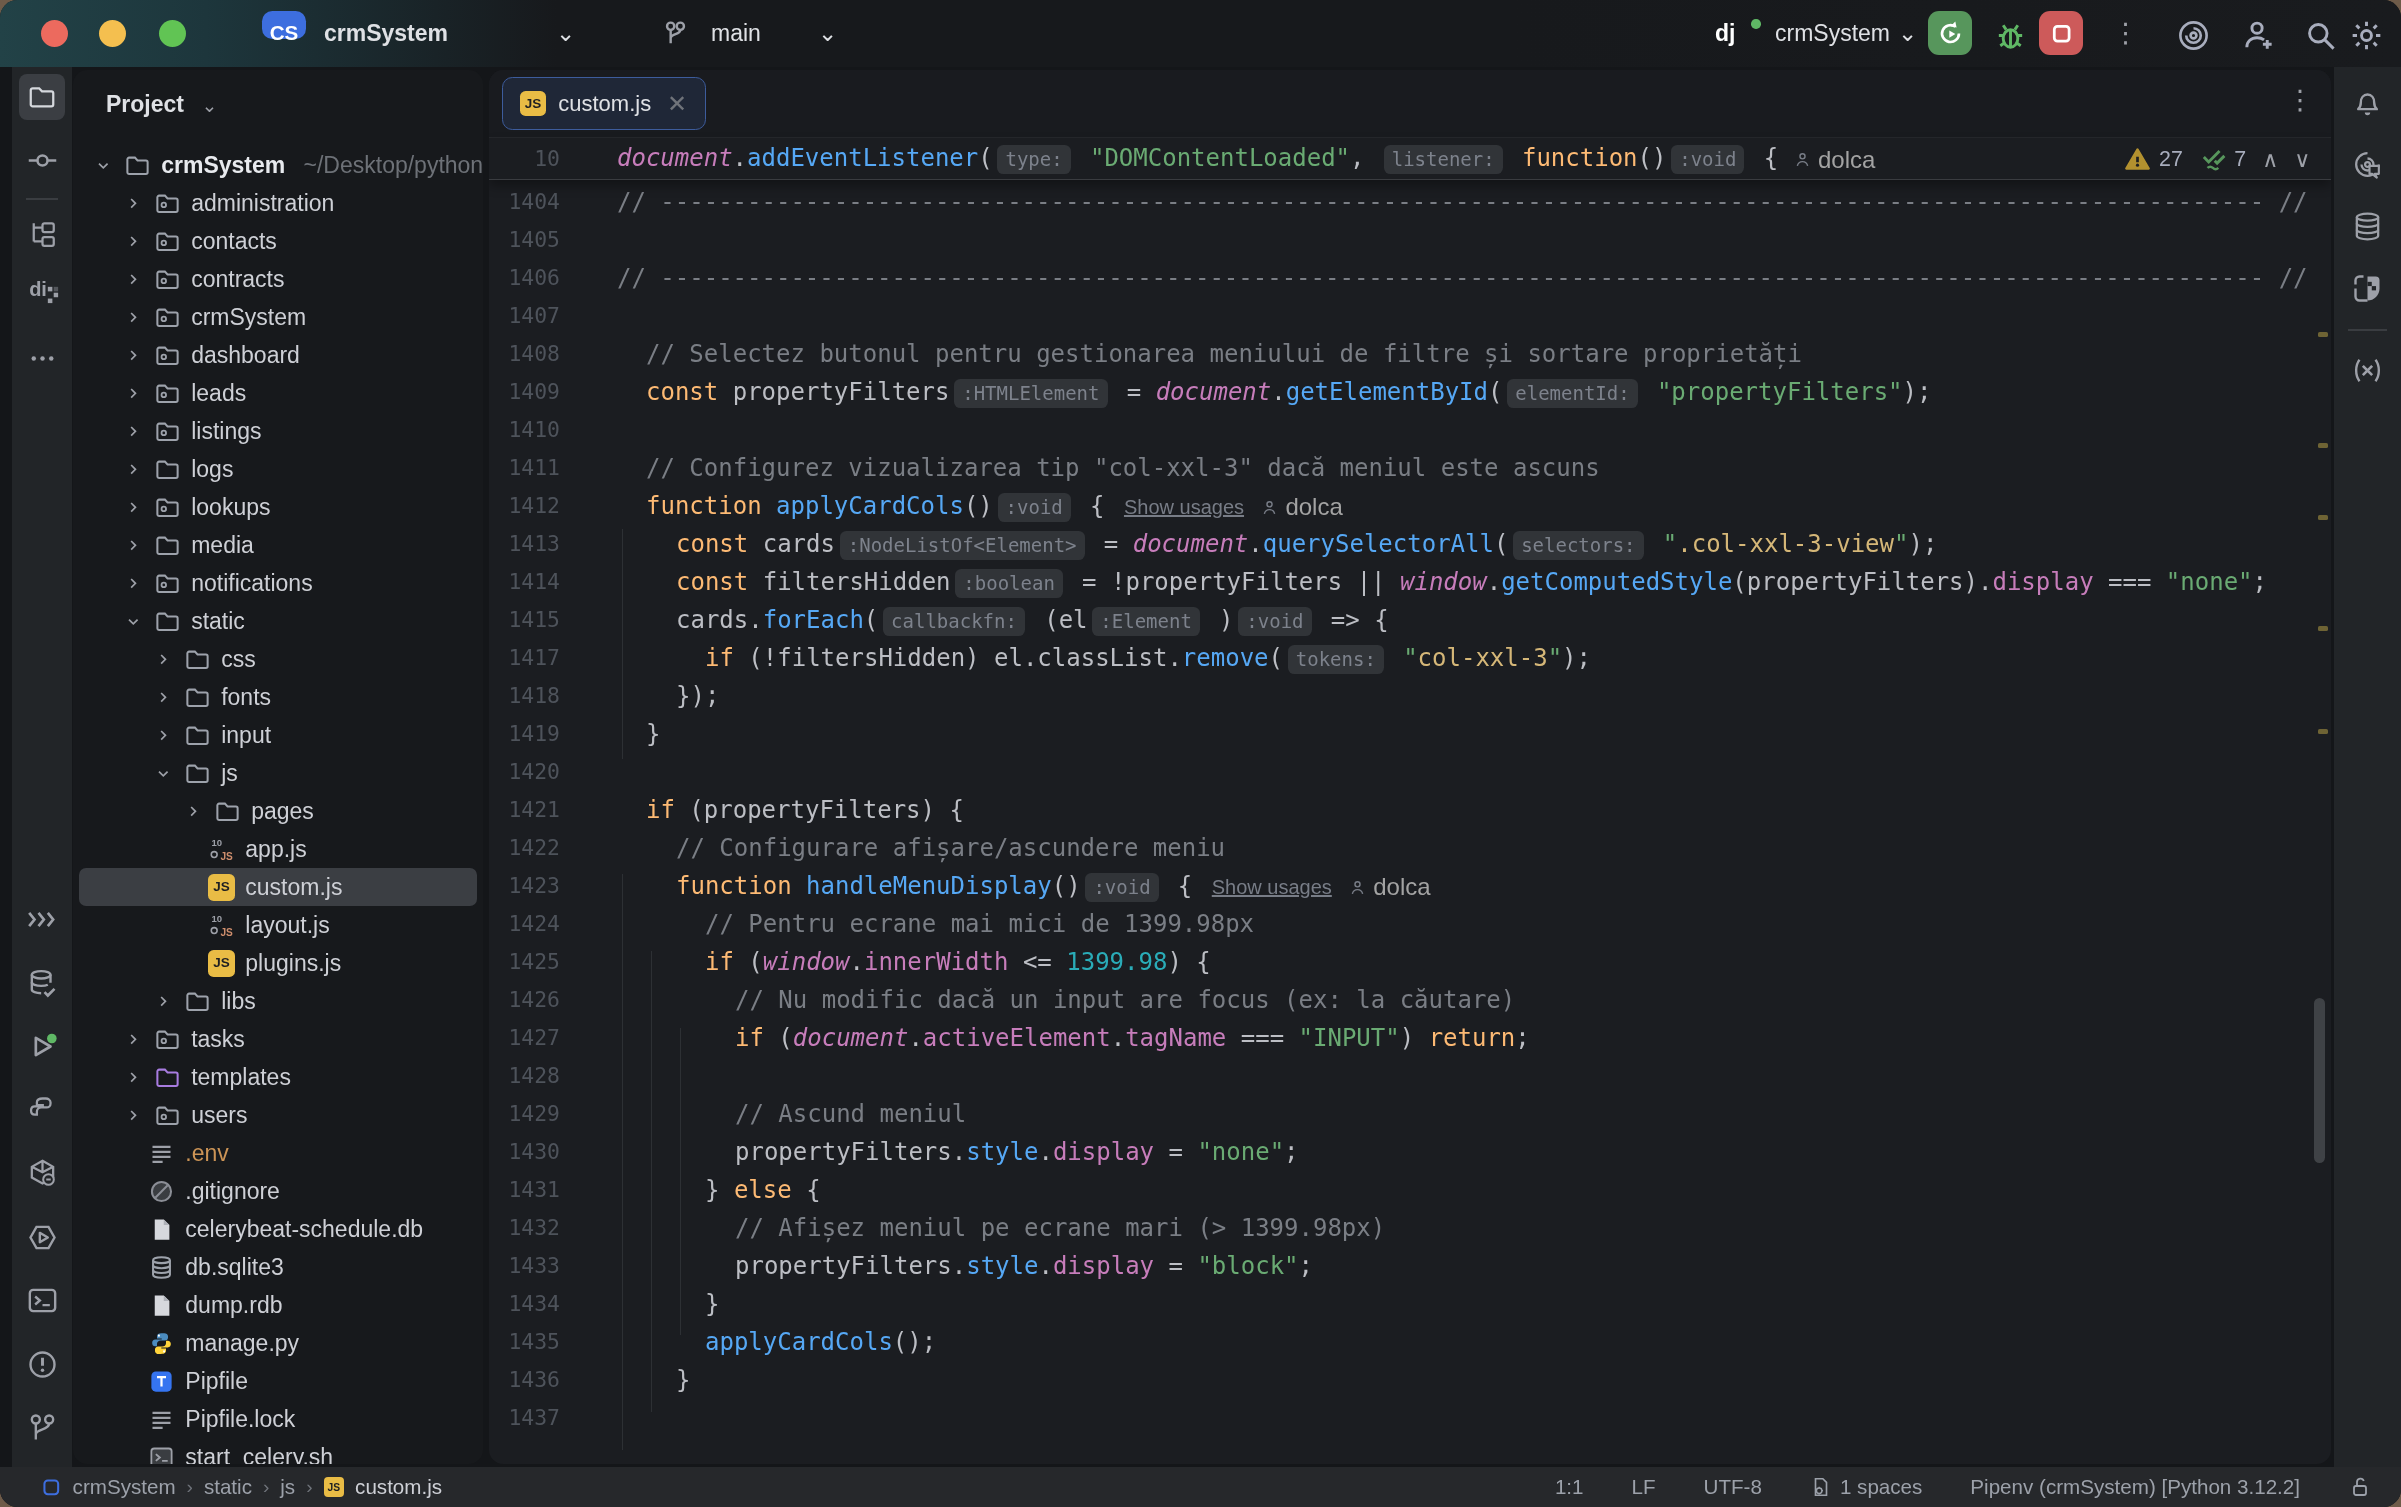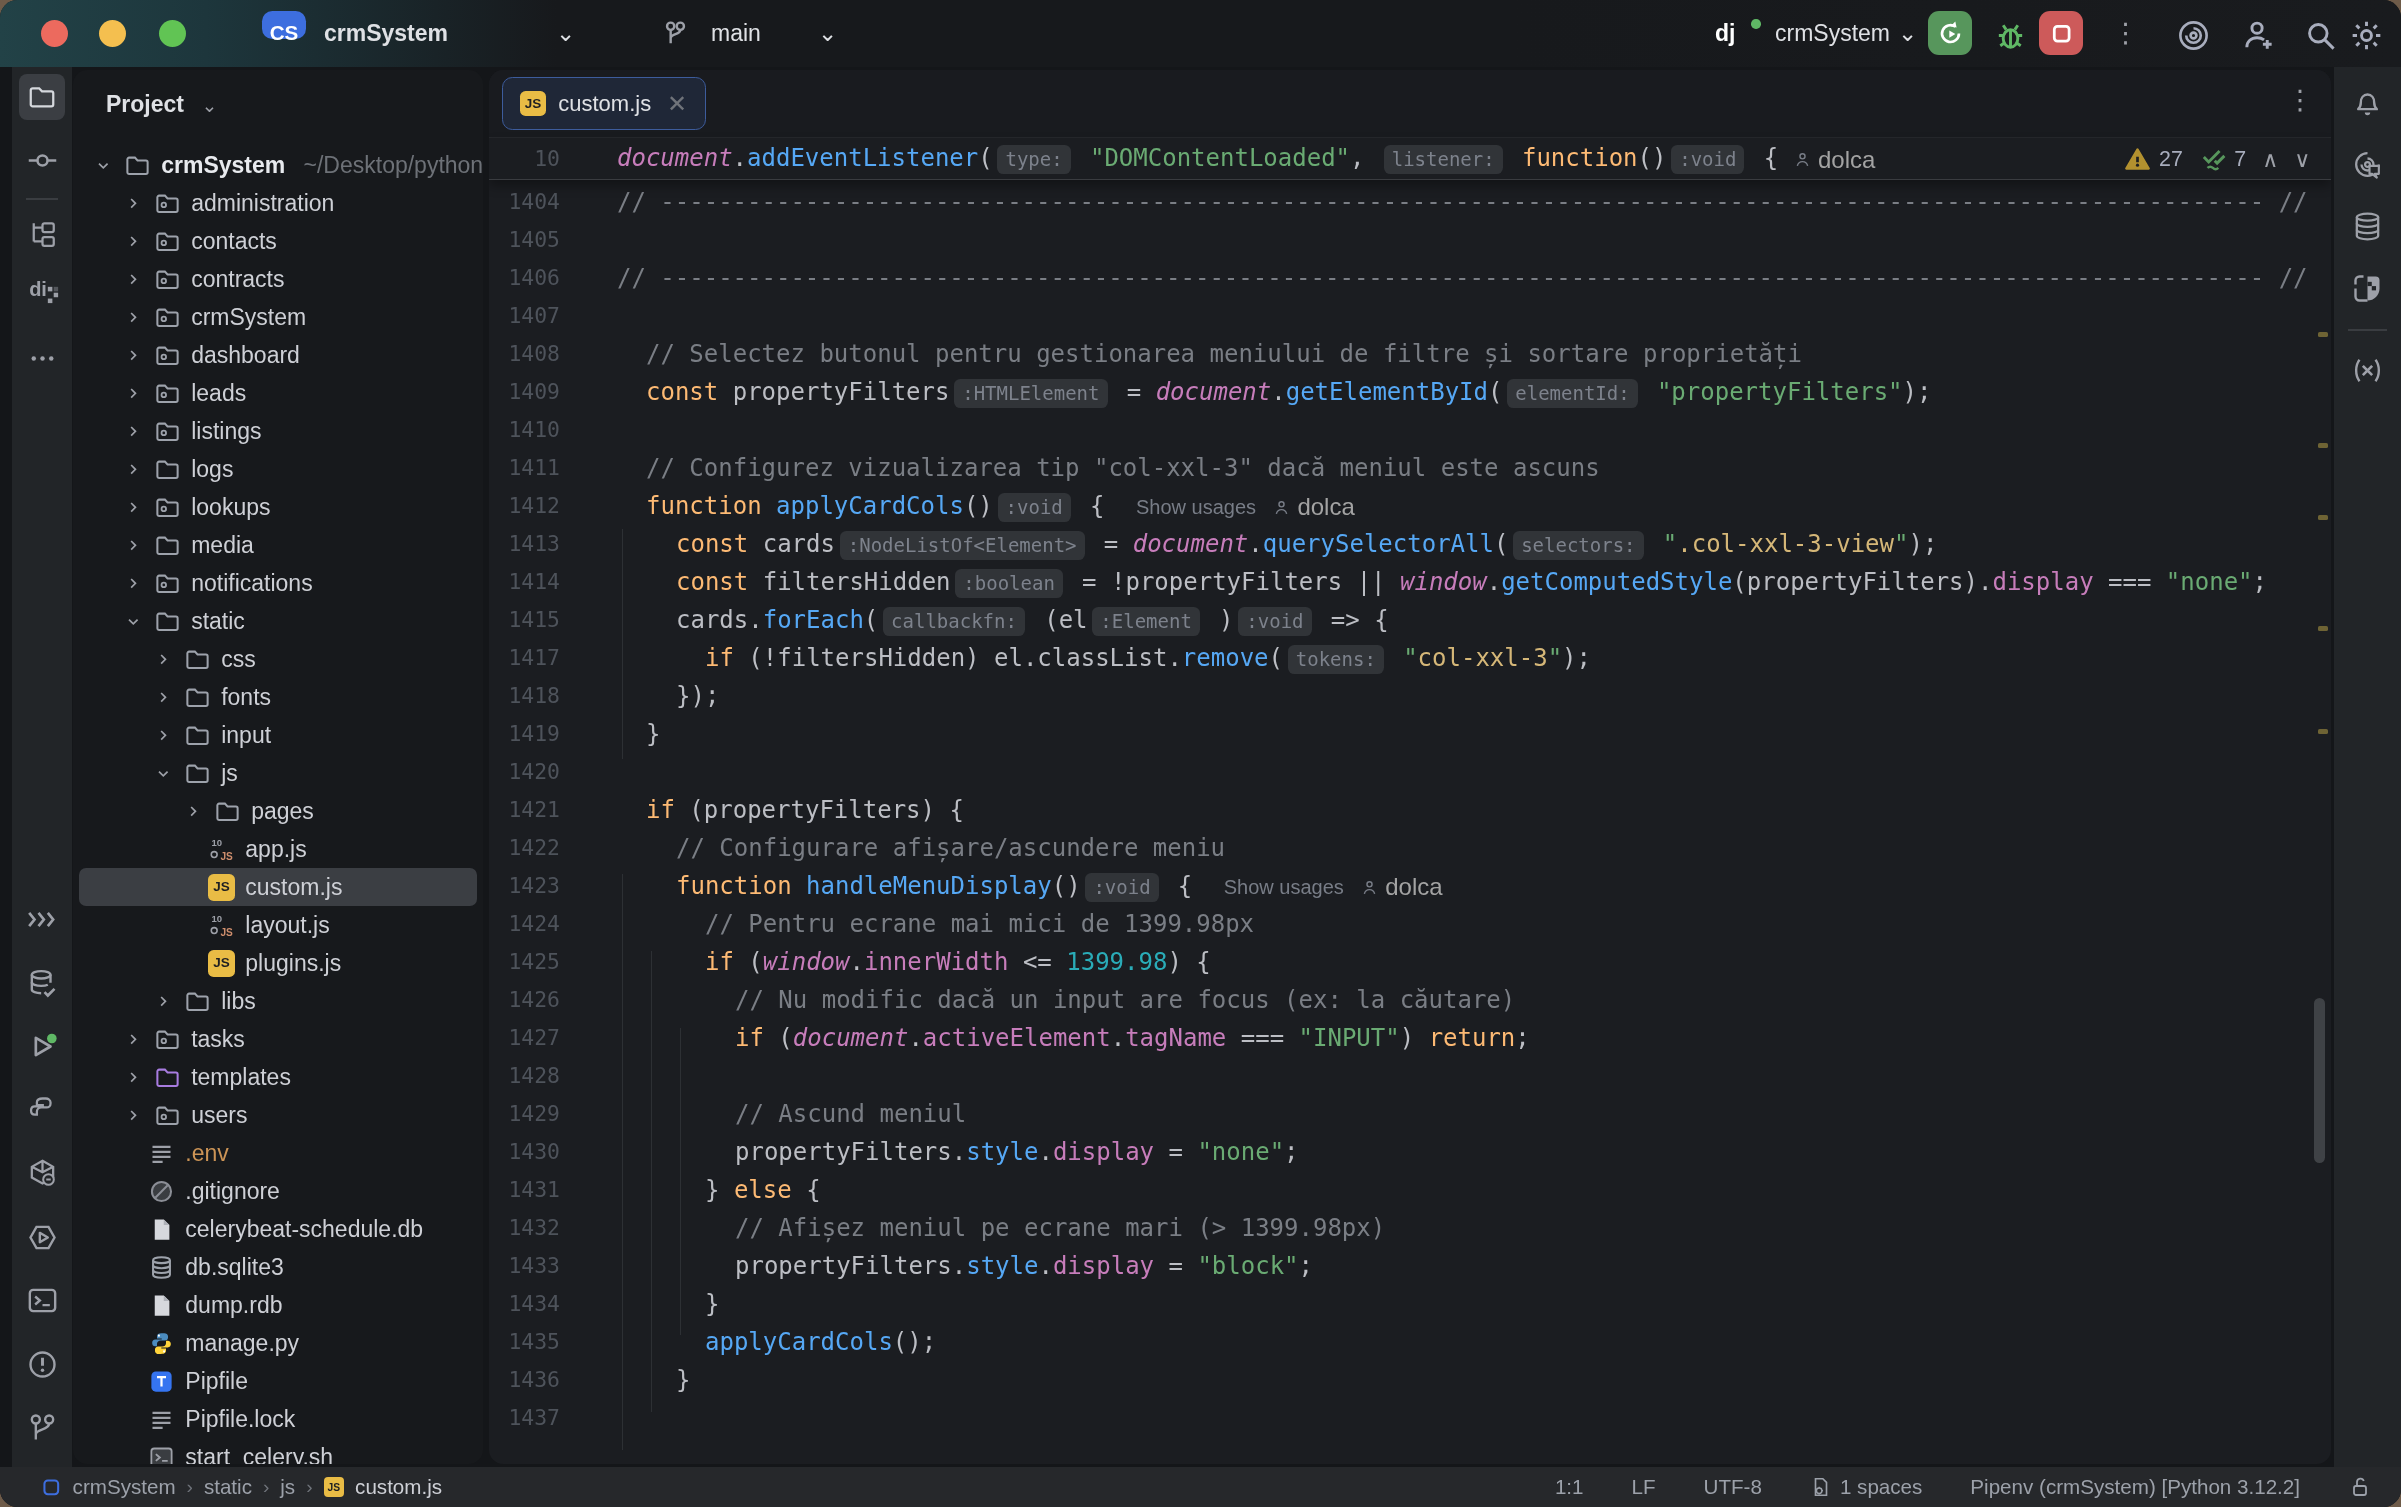--- a/index.html
+++ b/index.html
@@ -56,21 +56,21 @@
   #sticky .gnum{top:0;height:41px;line-height:41px;}
   #sticky .scode{position:absolute;left:128px;top:0;height:41px;line-height:41px;white-space:pre;}
   #code-wrap{position:absolute;left:0;top:113px;right:0;bottom:0;overflow:hidden;}
   .cl{position:relative;height:38px;line-height:38px;white-space:pre;}
   .code{font-family:"DejaVu Sans Mono",monospace;font-size:24px;color:#bcbec4;}
   .cl .ctext{position:absolute;left:128px;top:0;}
   .cm{color:#7a7e85;} .kw{color:#fdba74;} .fn{color:#56a8f5;} .gl{color:#c77dbb;font-style:italic;}
   .pr{color:#c77dbb;} .st{color:#6aab73;} .sy{color:#d5b778;} .nm{color:#2aacb8;} .tx{color:#bcbec4;}
   .chip{display:inline-block;background:#313438;color:#7d828c;border-radius:6.4px;padding:0 8px;
         font-size:19px;line-height:29px;vertical-align:middle;margin:0 4.8px;}
-  .hint{font-family:"Liberation Sans",sans-serif;font-size:20px;color:#787d87;margin:0 16px 0 17px;vertical-align:middle;}
+  .hint{font-family:"Liberation Sans",sans-serif;font-size:20px;color:#787d87;margin:0 16px 0 5px;vertical-align:middle;text-decoration:underline;}
   .author{font-family:"Liberation Sans",sans-serif;font-size:24px;color:#a3a3a3;vertical-align:middle;
           display:inline-flex;align-items:center;gap:6.4px;}
   .iguide{position:absolute;width:0.8px;background:#2d3034;}
   #inspect{position:absolute;right:20.6px;top:71px;height:37px;display:flex;align-items:center;gap:16px;z-index:6;
            font-size:21.4px;color:#a8adbd;}
   #scroll-thumb{position:absolute;right:6.4px;top:928px;width:11px;height:165px;background:#3f4246;border-radius:5.6px;}
   .stripe-mark{position:absolute;right:3.2px;width:9.5px;height:4.8px;background:#6e6334;border-radius:1.6px;}
   
   #status{position:absolute;left:0;right:0;bottom:0;height:40px;background:#26282b;font-size:20.6px;color:#9ca1aa;}
   #crumbs{position:absolute;left:41px;top:0;height:40px;display:flex;align-items:center;gap:11px;}

